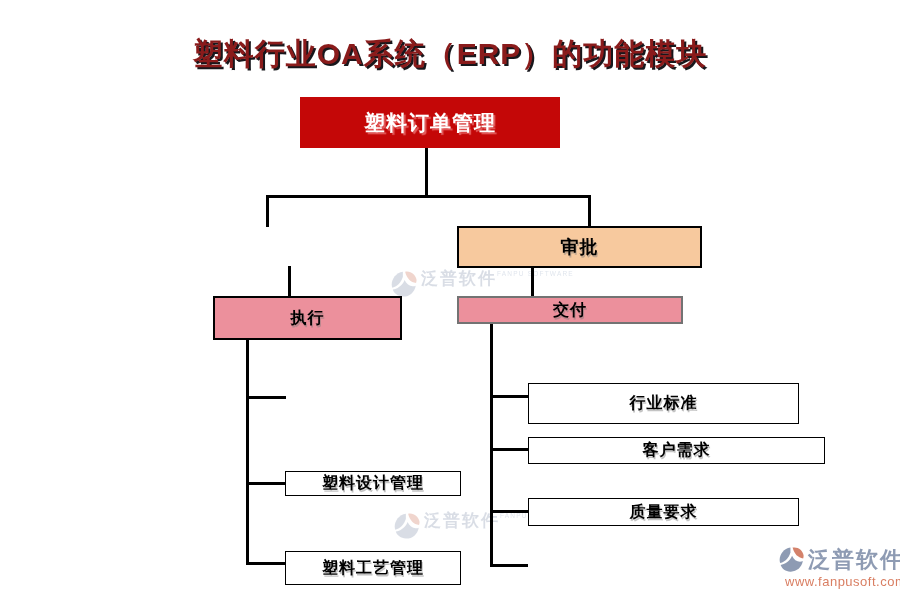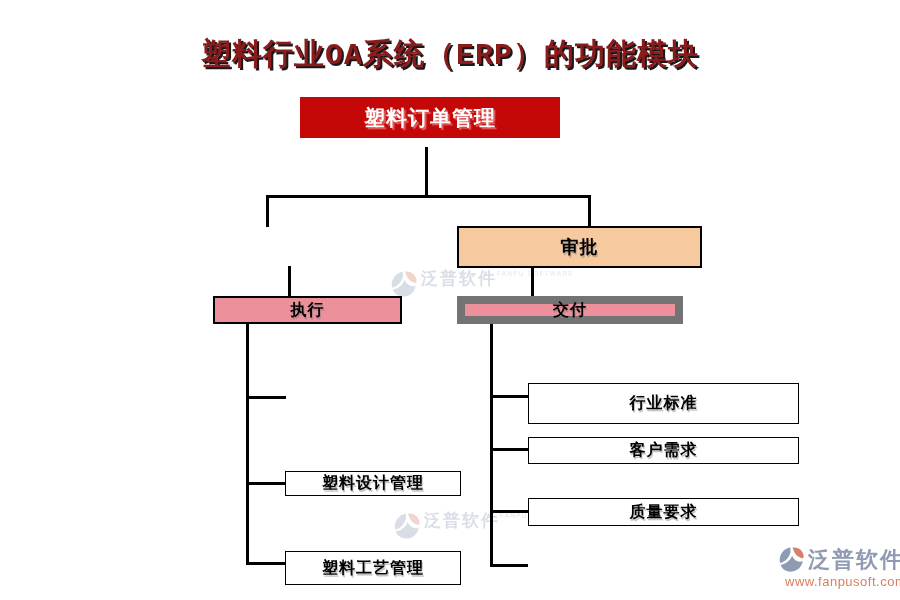--- a/index.html
+++ b/index.html
@@ -4,45 +4,44 @@
 <style>
   html,body { margin:0; padding:0; background:#fff; }
   .stage {
     position:relative; width:900px; height:600px; background:#ffffff;
     font-family:"Liberation Sans","DejaVu Sans",sans-serif; overflow:hidden;
   }
   .title {
     position:absolute; top:34px; left:0; width:900px; text-align:center;
     font-size:30px; font-weight:bold; color:#8a1b1b; letter-spacing:1px;
     text-shadow:2px 2px 0 #17171c;
-    font-family:Liberation Mono, monospace;
   }
   .box {
     position:absolute; box-sizing:border-box; display:flex;
     align-items:center; justify-content:center;
     font-weight:bold; color:#000; letter-spacing:1px;
     text-shadow:1px 1.5px 0 rgba(125,125,125,0.45);
   }
   .box-root {
-    left:300px; top:97px; width:260px; height:41px; background:#c40707;
+    left:300px; top:97px; width:260px; height:51px; background:#c40707;
     color:#ffffff; font-size:21px;
     text-shadow:2px 2px 1px rgba(255,170,170,0.55);
   }
   .box-l2 { background:#f7c99e; border:2px solid #000; font-size:18px; }
   .box-l2a { left:213px; top:227px; width:228px; height:41px; }
   .box-l2b { left:457px; top:226px; width:245px; height:42px; }
   .box-l3 { background:#ec909c; font-size:16px; }
-  .box-l3a { left:213px; top:296px; width:189px; height:28px; border:2px solid #000; }
-  .box-l3b { left:457px; top:296px; width:226px; height:28px; border:8px solid #737373; }
+  .box-l3a { left:213px; top:296px; width:189px; height:44px; border:2px solid #000; }
+  .box-l3b { left:457px; top:296px; width:226px; height:28px; border:2px solid #737373; }
   .box-leaf { background:#ffffff; border:1.5px solid #000; font-size:16px; }
   .leaf-L0 { left:285px; top:386px; width:175px; height:24px; }
   .leaf-L1 { left:285px; top:471px; width:176px; height:25px; }
   .leaf-L2 { left:285px; top:551px; width:176px; height:34px; }
   .leaf-R0 { left:528px; top:383px; width:271px; height:41px; }
-  .leaf-R1 { left:528px; top:437px; width:271px; height:27px; }
+  .leaf-R1 { left:528px; top:437px; width:297px; height:27px; }
   .leaf-R2 { left:528px; top:498px; width:271px; height:28px; }
   .leaf-R3 { left:528px; top:552px; width:271px; height:28px; }
   .ln { position:absolute; background:#000; }
 
   
   .brand-row { display:flex; align-items:flex-start; }
   .logo-icon { flex:0 0 auto; display:block; }
   .brand-texts { display:flex; flex-direction:row; margin-left:3px; }
   .brand-name { font-weight:bold; color:#8e9bb3; letter-spacing:2px; line-height:1.05; }
   .brand-en { color:#9fb0c8; letter-spacing:1.2px; }

